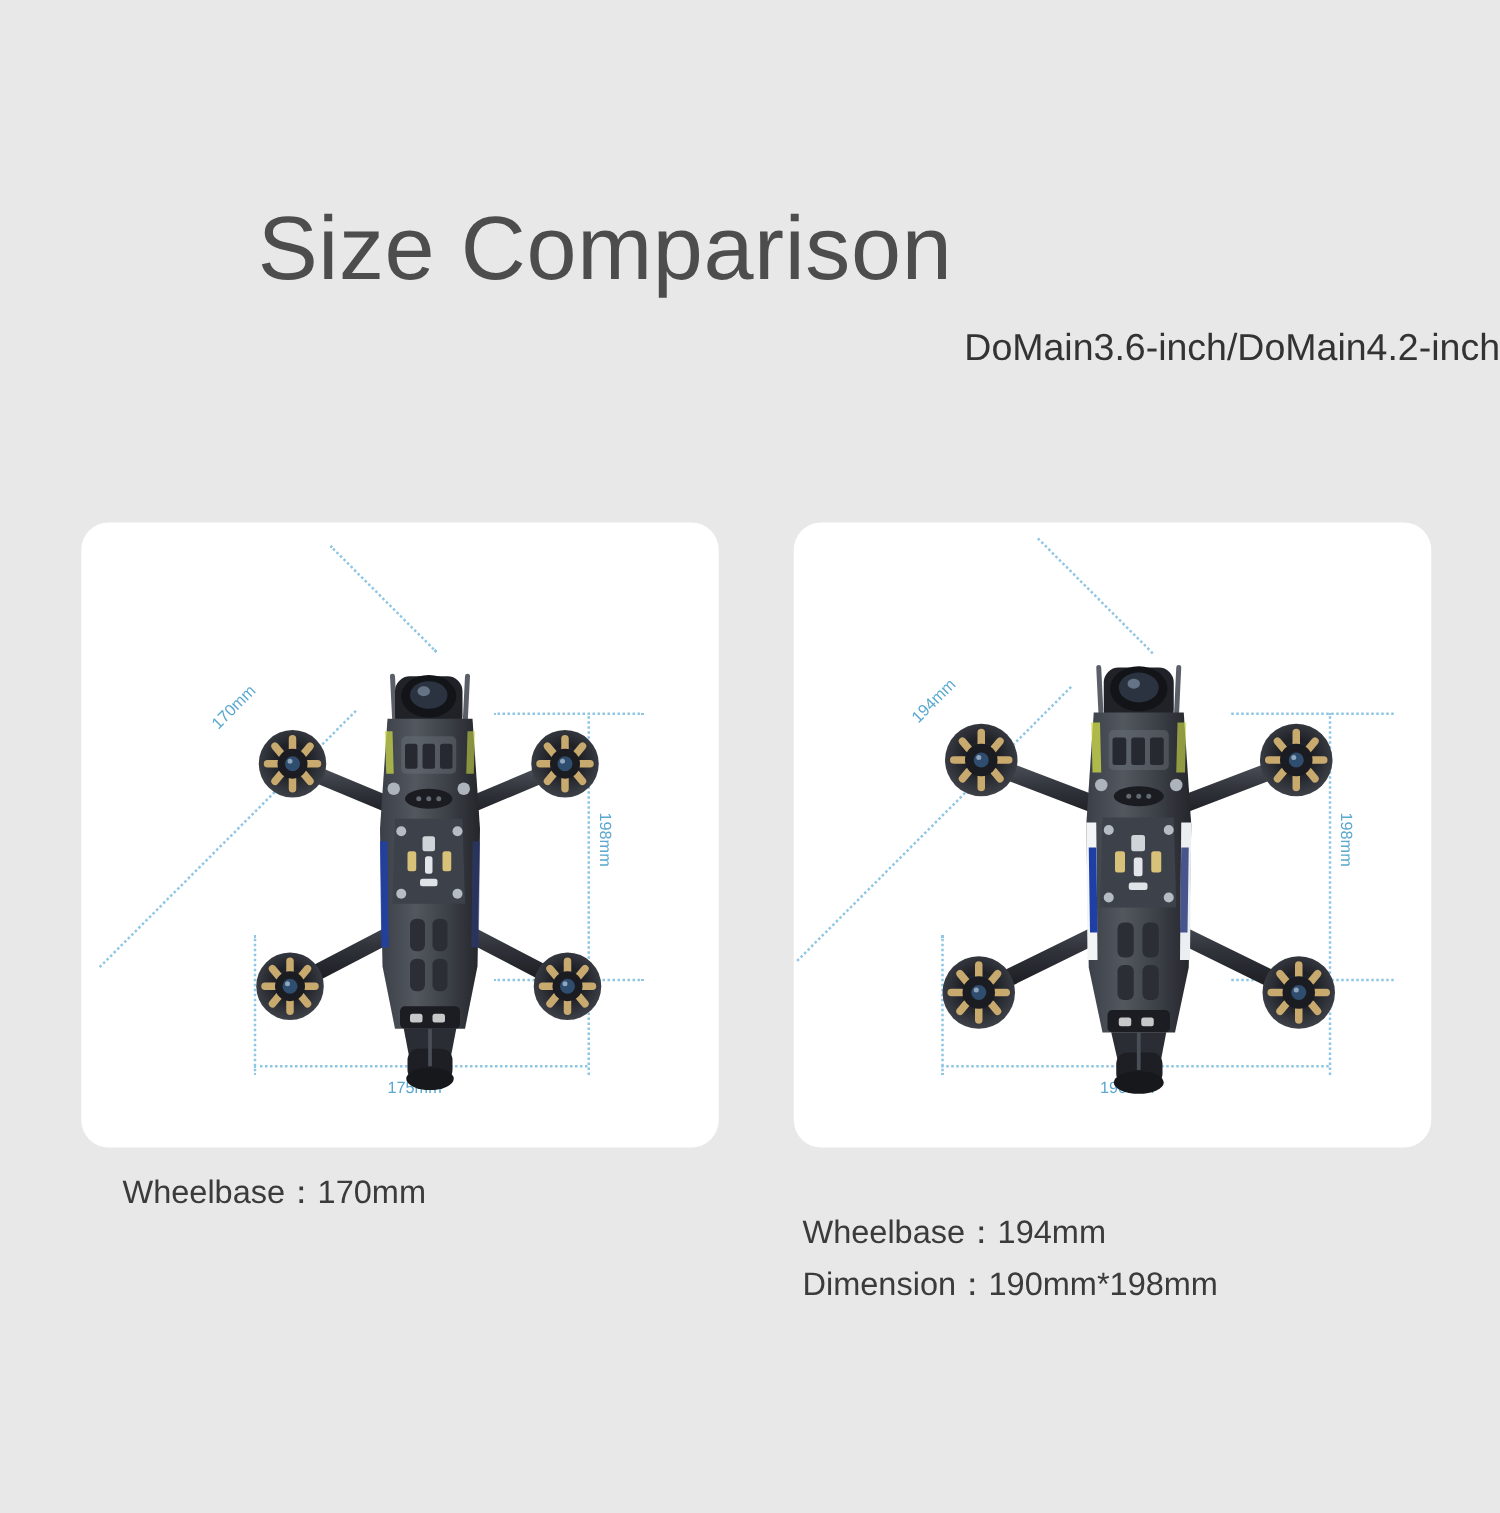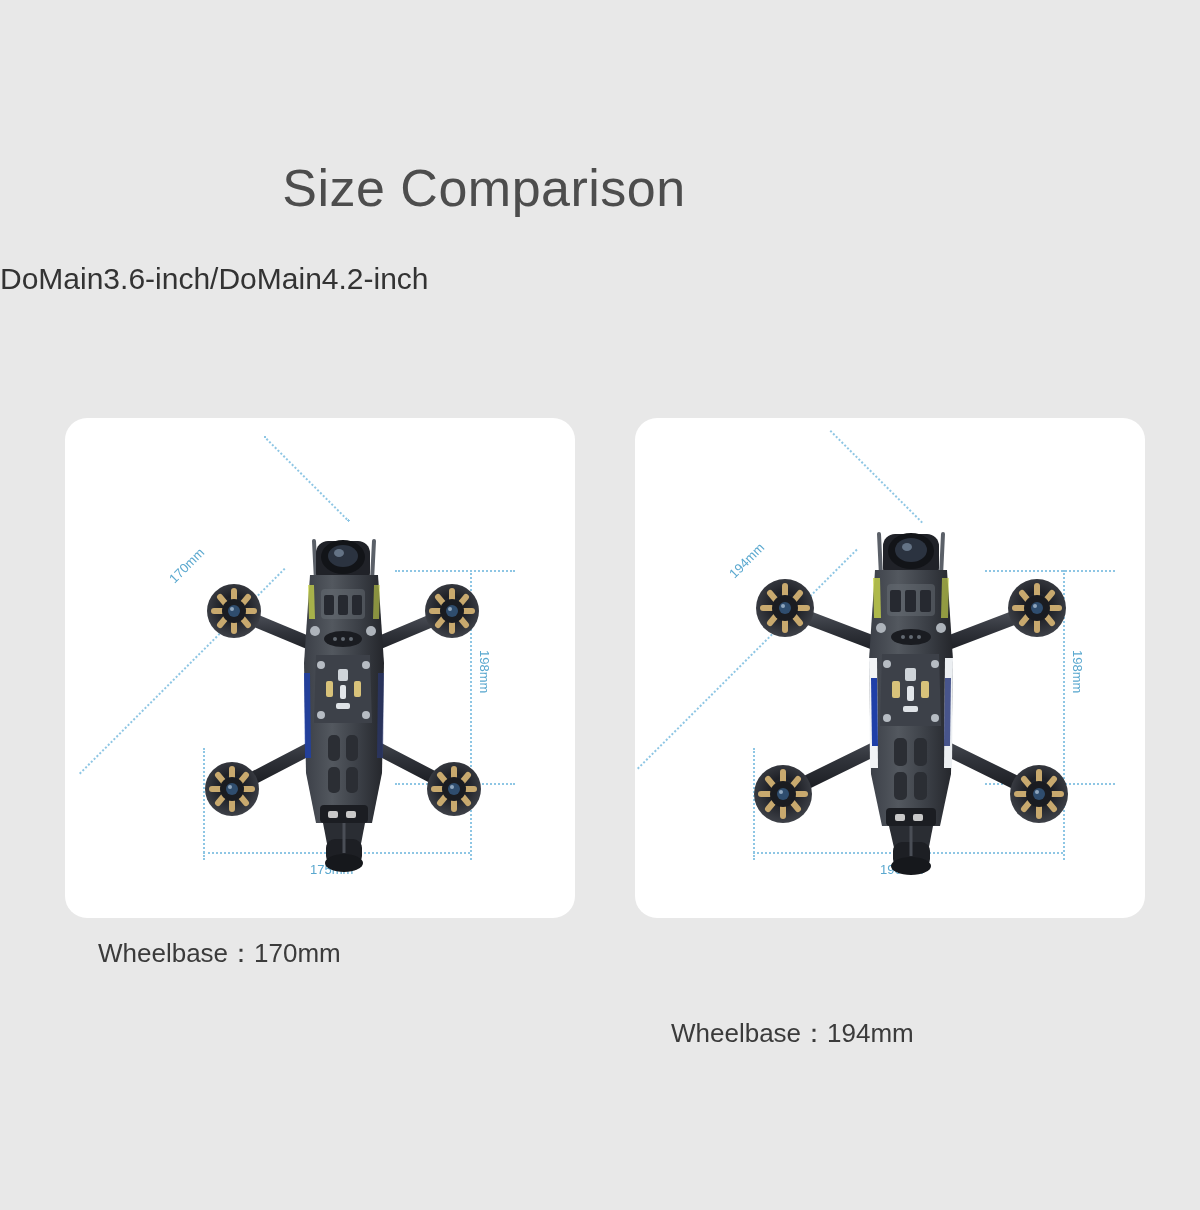--- a/index.html
+++ b/index.html
@@ -8,26 +8,26 @@
     background: #e8e8e8;
     font-family: "Liberation Sans", sans-serif;
     overflow: hidden;
   }
   .page { position: relative; width: 1200px; height: 1210px; }
 
   
   .title {
     position: absolute; top: 158px; left: 0; width: 968px;
     text-align: center;
-    font-size: 52px; font-weight: 400; color: #4d4d4d;
+    font-size: 72px; font-weight: 400; color: #4d4d4d;
     letter-spacing: 0.5px;
   }
   .subtitle {
     position: absolute; top: 262px; left: 0; width: 1200px;
-    text-align: left;
+    text-align: right;
     font-size: 30px; font-weight: 400; color: #333333;
     letter-spacing: 0px;
   }
 
   
   .card {
     position: absolute; top: 418px;
     width: 510px; height: 500px;
     background: #ffffff;
     border-radius: 22px;
@@ -64,21 +64,21 @@
   
   .drone { position: absolute; }
 
   
   .caption {
     position: absolute;
     font-size: 26px; color: #3b3b3b; line-height: 42px;
     white-space: nowrap;
   }
   #caption-left  { left: 98px;  top: 932px; }
-  #caption-right { left: 671px; top: 964px; margin-top: 48px; }
+  #caption-right { left: 642px; top: 964px; }
   .caption .row { display: block; }
   .caption .lbl { display: inline; }
   .caption .val { display: inline; }
 </style>
 </head>
 <body>
 
 <div class="page">
 
   <div class="title">Size Comparison</div>
@@ -441,15 +441,18 @@
   <div class="caption" id="caption-left">
     <span class="row">
       <span class="lbl">Wheelbase：</span><span class="val">170mm</span>
     </span>
   </div>
 
   <div class="caption" id="caption-right">
     <span class="row">
       <span class="lbl">Wheelbase：</span><span class="val">194mm</span>
     </span>
+    <span class="row">
+      <span class="lbl">Dimension：</span><span class="val">190mm*198mm</span>
+    </span>
   </div>
 
 </div>
 
 </body></html>

